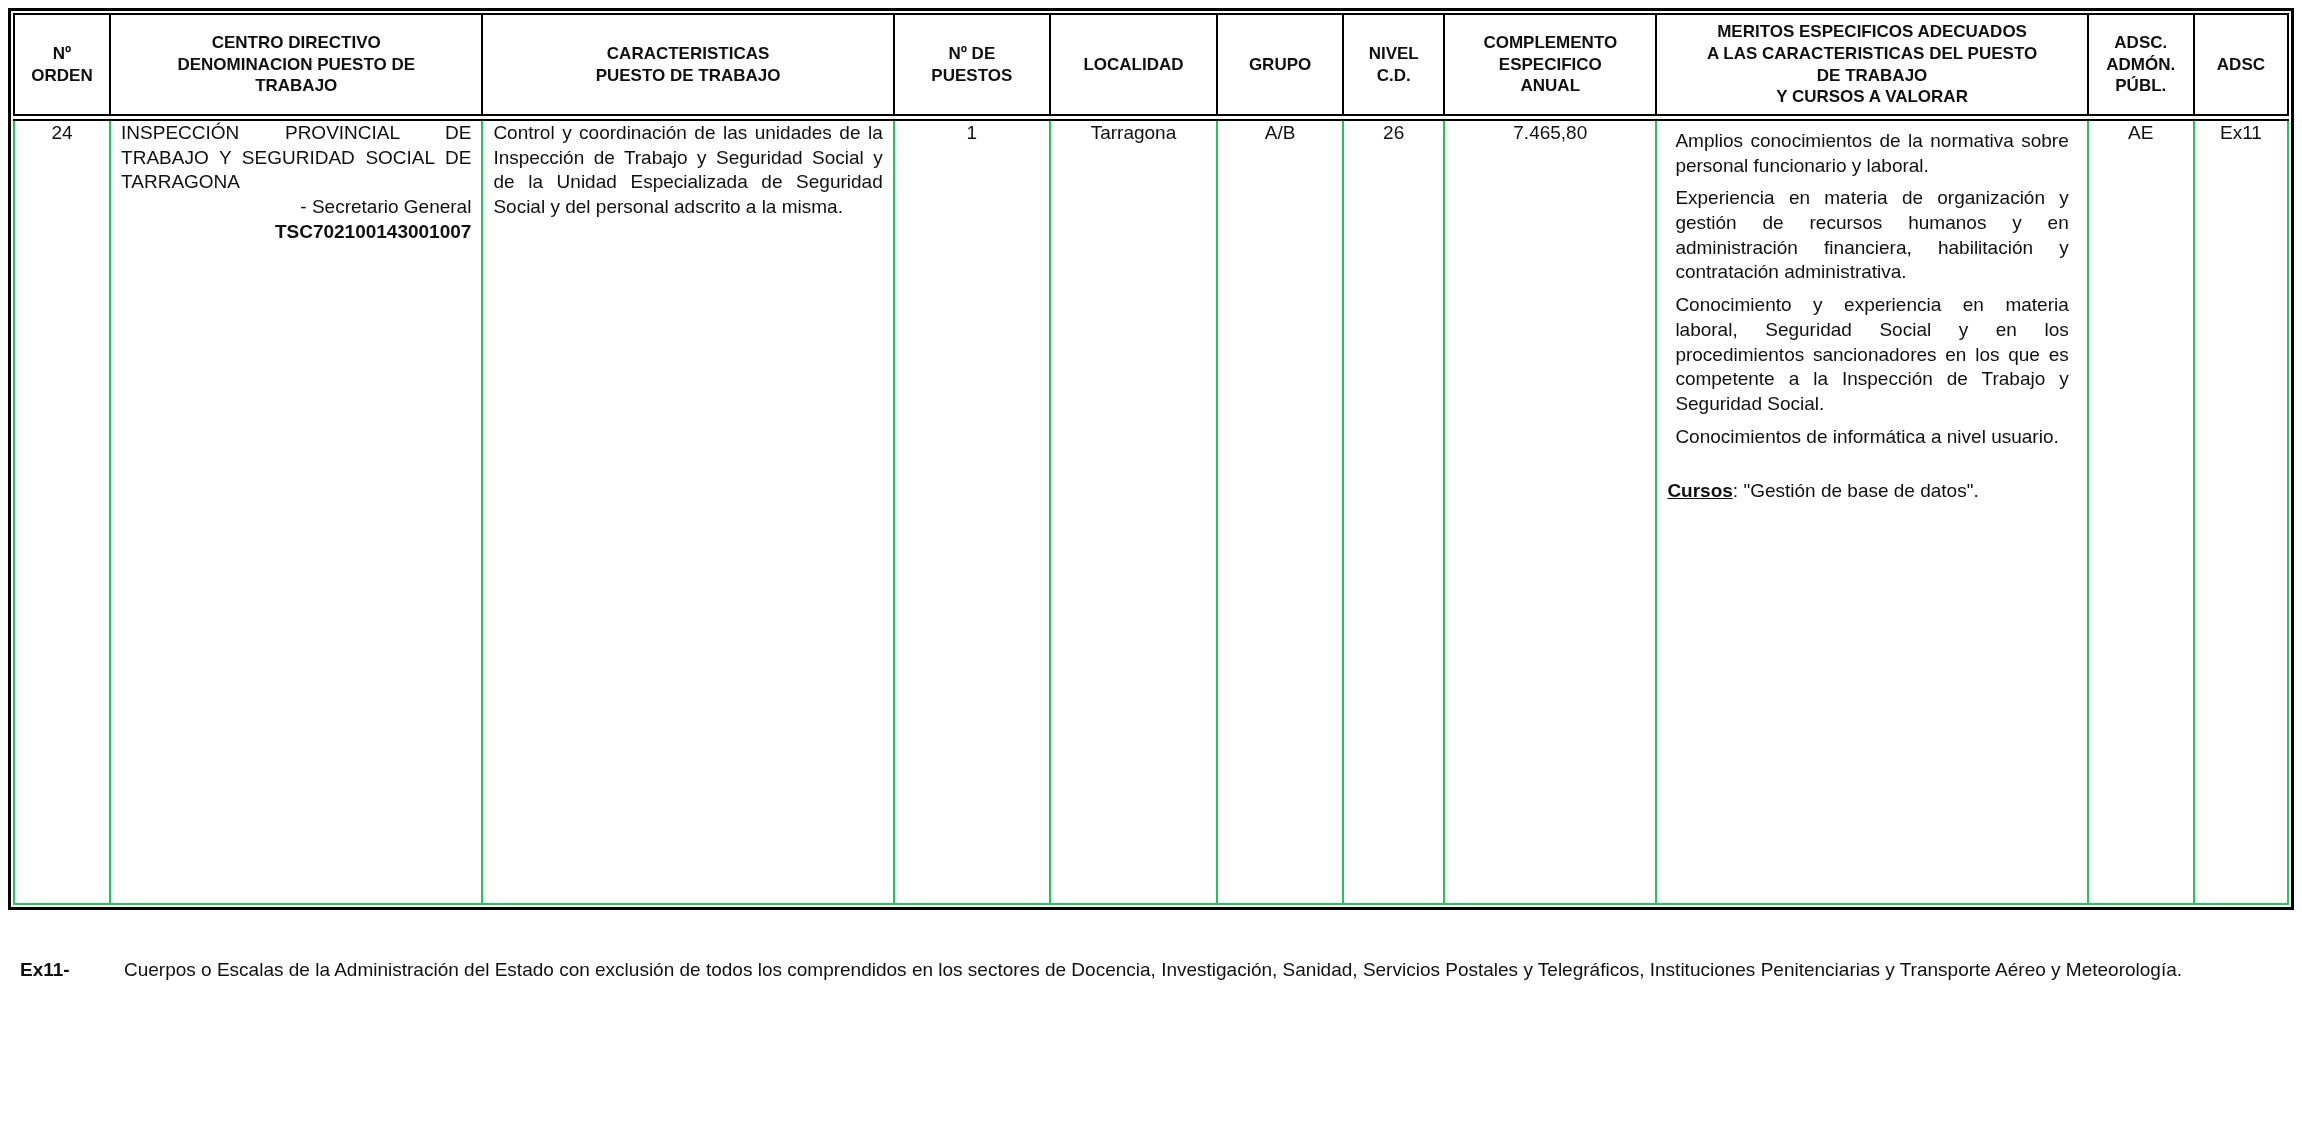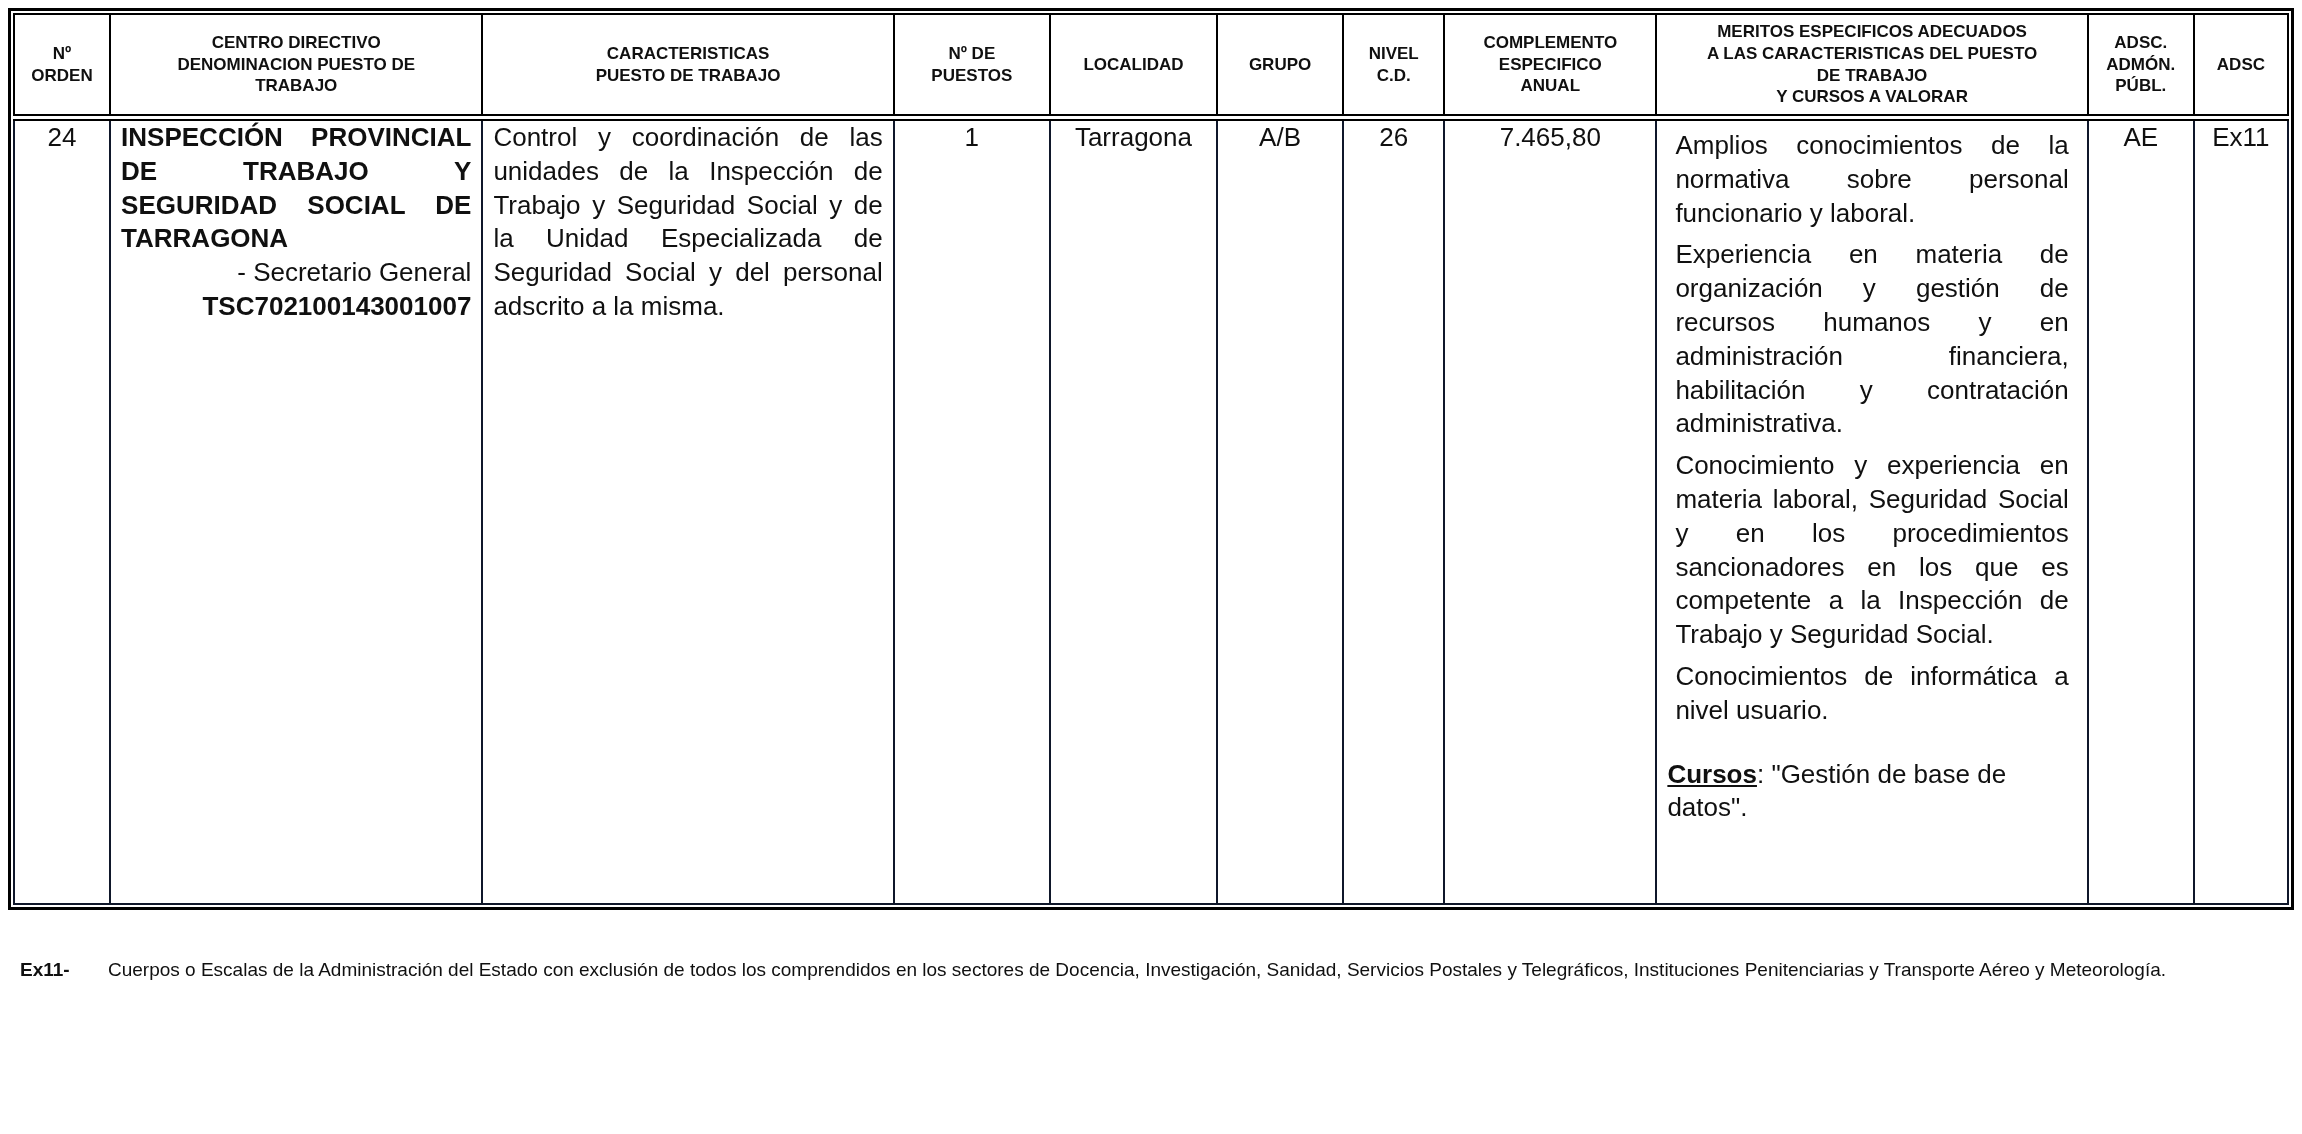--- a/index.html
+++ b/index.html
@@ -33,50 +33,51 @@
     font-size: 17px;
     font-weight: 700;
     line-height: 1.28;
     text-align: center;
     vertical-align: middle;
     padding: 6px 4px;
     height: 72px;
     white-space: pre-line;
   }
   table.rpt td {
-    border: 2px solid #0f172a;
-    font-size: 26px;
+    border: 2px solid #22c55e;
+    font-size: 19px;
     line-height: 1.3;
     vertical-align: top;
     padding: 0 10px;
     height: 786px;
   }
   td.c { text-align: center; }
   td.col-orden   { padding-top: 116px; }
   td.col-centro  { padding: 44px 10px 0 26px; }
   td.col-carac   { padding: 126px 14px 0 16px; text-align: justify; margin-top: 22px; }
   td.col-small   { padding-top: 126px; }
   td.col-meritos { padding: 126px 12px 0 12px; text-align: justify; }
 
-  .centro-title { font-weight: 700; text-align: justify; }
+  .centro-title { font-weight: 400; text-align: justify; }
   .centro-line  { text-align: right; }
   .centro-code  { padding-left: 14px; text-align: right; font-weight: bold; }
 
   .meritos p { margin: 8px; }
   .cursos { margin-top: 30px; text-align: left; }
   .cursos-label { font-weight: 700; text-decoration: underline; }
 
   
   .footnotes { margin-top: 46px; padding: 0 12px; }
   .footnote {
     display: flex;
     align-items: flex-start;
     margin-bottom: 32px;
     font-size: 19px;
     line-height: 1.5;
+    gap: 16px;
   }
   .footnote-label { flex: 0 0 88px; font-weight: 700; }
   .footnote-text  { flex: 1; padding-right: 10px; }
 </style>
 </head>
 <body>
 
 <div class="page">
 
   <div class="table-outer">

